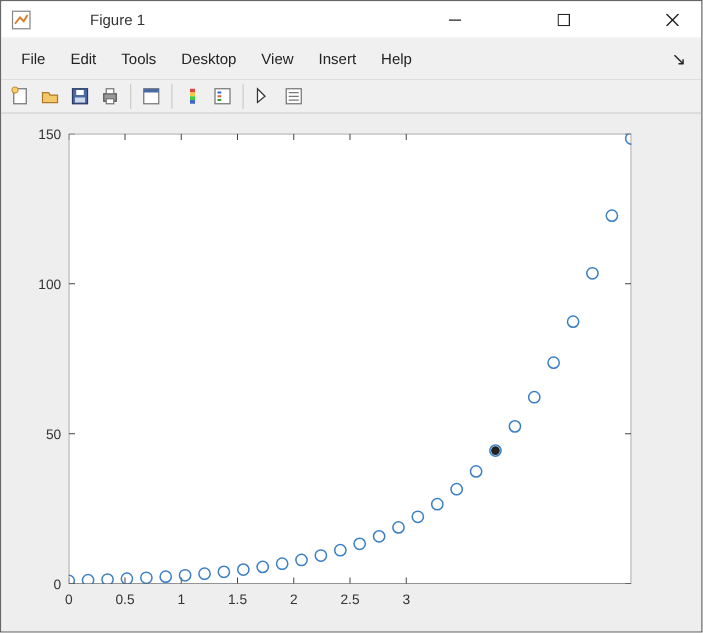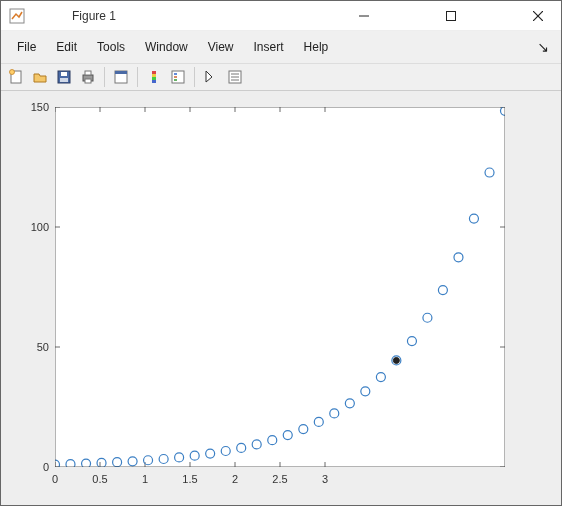--- a/index.html
+++ b/index.html
@@ -49,21 +49,21 @@
         <line x1="0" y1="0" x2="10" y2="10" stroke="currentColor" stroke-width="1.2"></line>
         <line x1="10" y1="0" x2="0" y2="10" stroke="currentColor" stroke-width="1.2"></line>
       </svg>
     </div>
 </div>
 
 <div class="menubar">
   <span class="mitem">File</span>
   <span class="mitem">Edit</span>
   <span class="mitem">Tools</span>
-  <span class="mitem">Window</span>
+  <span class="mitem">Desktop</span>
   <span class="mitem">View</span>
   <span class="mitem">Insert</span>
   <span class="mitem">Help</span>
   <span class="dock">↘</span>
 </div>
 
 <div class="toolbar">
   <div class="tbtn">
       <svg width="16" height="16">
         <rect x="3" y="2" width="10" height="12" fill="#fff" stroke="#777"></rect>

